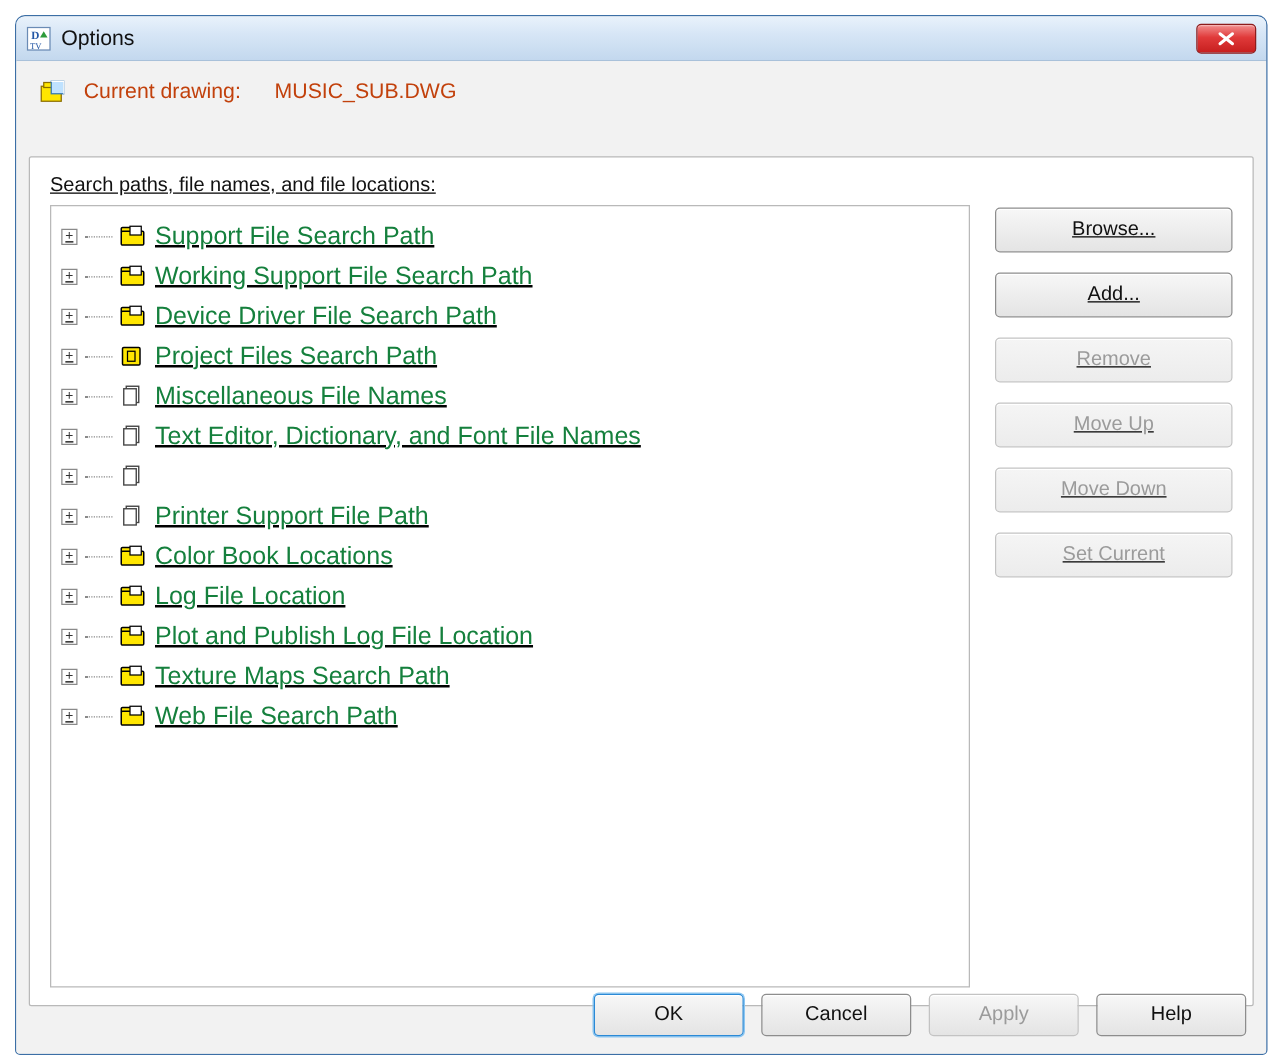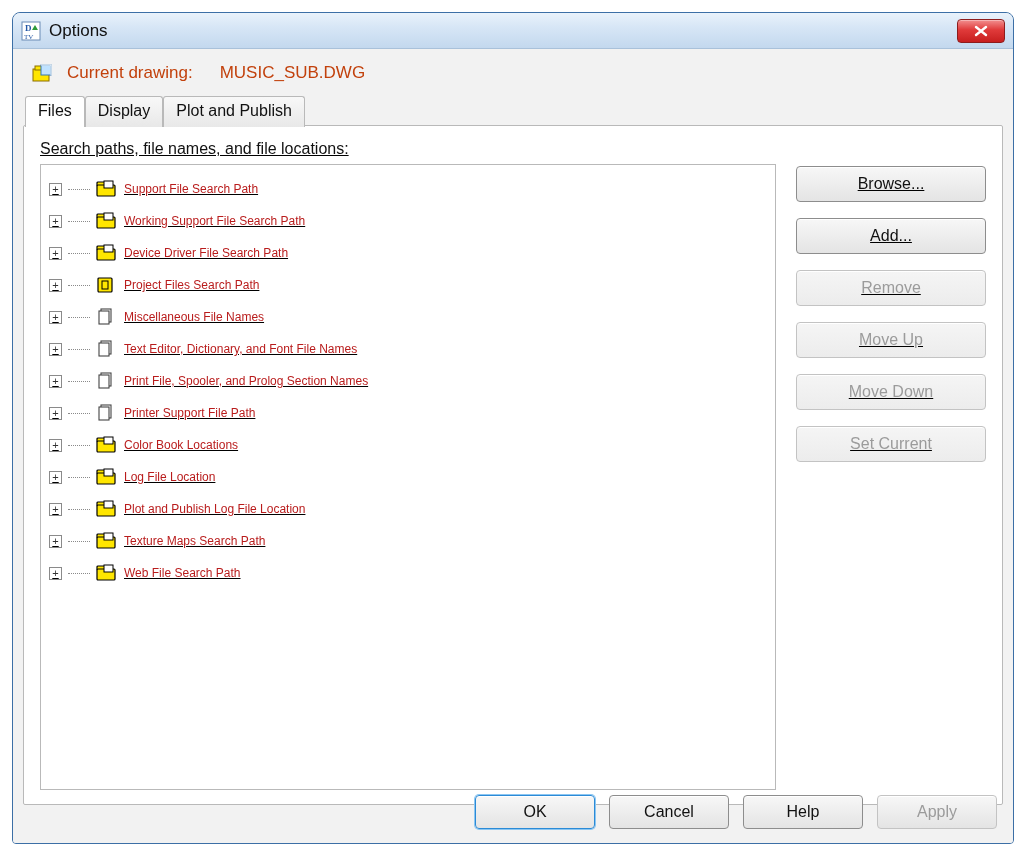--- a/index.html
+++ b/index.html
@@ -188,22 +188,22 @@
     border-top: 1px dotted #8a8a8a;
     position: relative;
     top: 1px;
   }
   .tree-row .icon {
     width: 22px; height: 18px;
     flex: 0 0 auto;
     display: inline-block;
   }
   .tree-row .label {
-    font-size: 12px;
-    color: #b91c1c;
+    font-size: 20px;
+    color: #15803d;
   }
 
   
   .ic-folder rect.fbody { fill:#ffe600; stroke:#000; stroke-width:1.2; }
   .ic-folder rect.ftab  { fill:#ffe600; stroke:#000; stroke-width:1.2; }
   .ic-folder rect.sheet { fill:#fff; stroke:#000; stroke-width:1; }
 
   .ic-stack rect.page { fill:#fff; stroke:#444; stroke-width:1.1; }
 
   .ic-box rect.outer { fill:#ffe600; stroke:#000; stroke-width:1.2; }
@@ -299,25 +299,20 @@
             <rect x="4" y="5" width="8" height="4" fill="#ffe600" stroke="#8a6d00" stroke-width="1"></rect>
             <rect x="10" y="4" width="10" height="10" fill="#bfe2ff" stroke="#3478b5" stroke-width="1"></rect>
             <path d="M10 4 h10 v10" fill="none" stroke="#fff" stroke-width="1"></path>
           </svg>
         </span>
         <span class="lbl">Current drawing:</span>
         <span class="val">MUSIC_SUB.DWG</span>
       </div>
 
       <div class="tabs-wrap" style="margin-top:30px;">
-        <div class="tabstrip" id="tabstrip">
-            <div class="tab active">Files</div>
-            <div class="tab">Display</div>
-            <div class="tab">Plot and Publish</div>
-          </div>
         <div class="tab-panel">
           <div class="panel-inner">
             <div class="left-col">
               <div class="section-label">Search paths, file names, and file locations:</div>
               <div class="tree-box" id="tree-box">
                   <div class="tree-row">
                     <span class="expander">+</span>
                     <span class="dots"></span>
                     <span class="icon"><svg class="ic-folder" width="22" height="18" viewBox="0 0 22 18">
       <rect class="ftab" x="1" y="2" width="8" height="4" rx="1"></rect>
@@ -373,21 +368,20 @@
   </svg></span>
                     <span class="label">Text Editor, Dictionary, and Font File Names</span>
                   </div>
                   <div class="tree-row">
                     <span class="expander">+</span>
                     <span class="dots"></span>
                     <span class="icon"><svg class="ic-stack" width="20" height="18" viewBox="0 0 20 18">
     <rect class="page" x="5" y="1" width="10" height="13"></rect>
     <rect class="page" x="3" y="3" width="10" height="13"></rect>
   </svg></span>
-                    <span class="label">Print File, Spooler, and Prolog Section Names</span>
                   </div>
                   <div class="tree-row">
                     <span class="expander">+</span>
                     <span class="dots"></span>
                     <span class="icon"><svg class="ic-stack" width="20" height="18" viewBox="0 0 20 18">
     <rect class="page" x="5" y="1" width="10" height="13"></rect>
     <rect class="page" x="3" y="3" width="10" height="13"></rect>
   </svg></span>
                     <span class="label">Printer Support File Path</span>
                   </div>
@@ -451,19 +445,19 @@
                 <div class="side-btn disabled">Move Down</div>
                 <div class="side-btn disabled">Set Current</div>
               </div>
           </div>
         </div>
       </div>
 
       <div class="dlg-btn-row" id="dlg-btn-row">
           <div class="dlg-btn primary">OK</div>
           <div class="dlg-btn">Cancel</div>
+          <div class="dlg-btn disabled">Apply</div>
           <div class="dlg-btn">Help</div>
-          <div class="dlg-btn disabled">Apply</div>
         </div>
 
     </div>
   </div>
 </div>
 
 </body></html>

